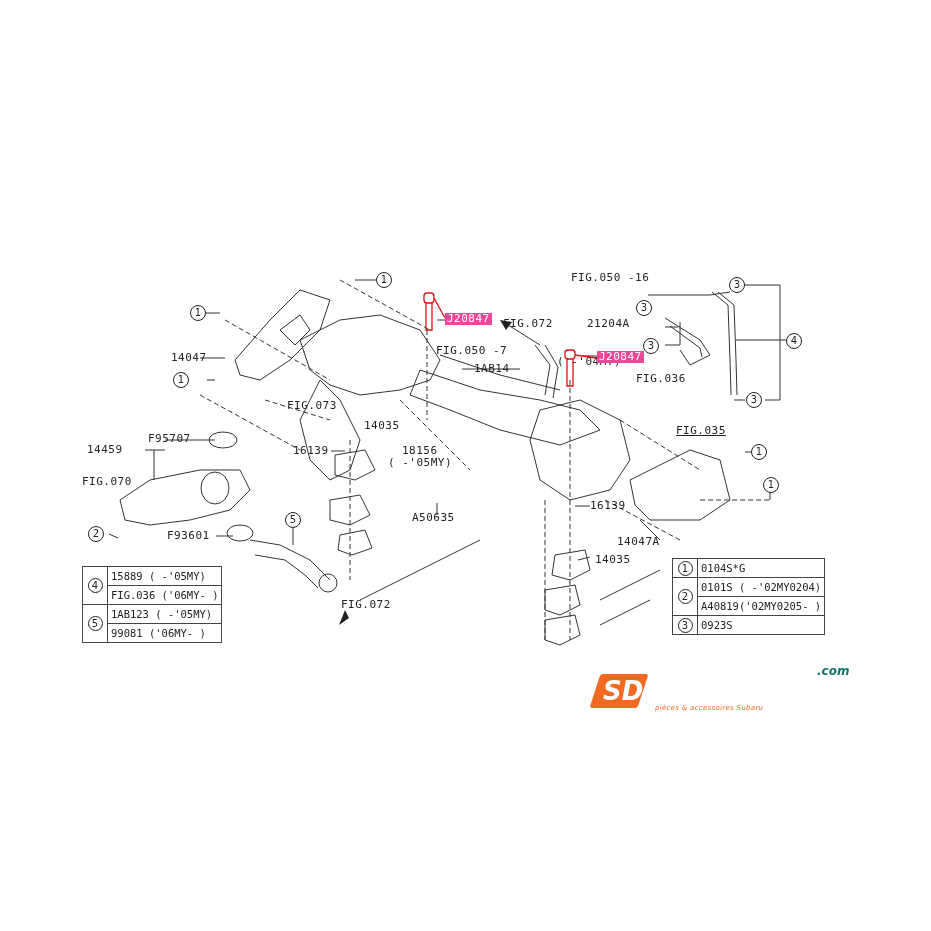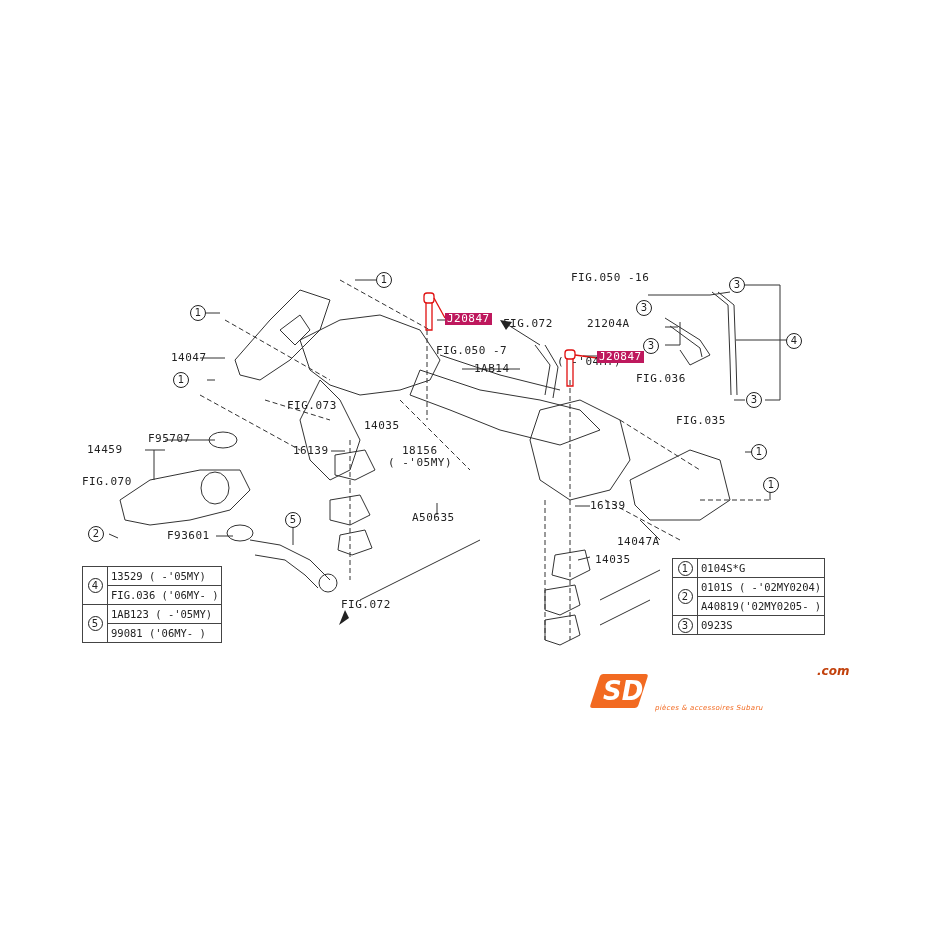--- a/index.html
+++ b/index.html
@@ -1,29 +1,29 @@
 <!DOCTYPE html>
 <html><head>
   <meta charset="utf-8">
   <style>
     html, body { margin: 0; padding: 0; background: #ffffff; }
     body { width: 931px; height: 931px; position: relative; overflow: hidden; font-family: "DejaVu Sans Mono", monospace; }
     .canvas { position: absolute; left: 0; top: 0; width: 931px; height: 931px; }
     .lbl { position: absolute; font-family: "DejaVu Sans Mono", monospace; font-size: 11px; color: #222; white-space: nowrap; letter-spacing: 0.5px; line-height: 12px; }
-    .red-tag { position: absolute; background: #be185d; color: #ffffff; font-family: "DejaVu Sans Mono", monospace; font-size: 11px; line-height: 12px; padding: 0 2px; letter-spacing: 0.5px; }
+    .red-tag { position: absolute; background: #ec4899; color: #ffffff; font-family: "DejaVu Sans Mono", monospace; font-size: 11px; line-height: 12px; padding: 0 2px; letter-spacing: 0.5px; }
     .callout { position: absolute; width: 14px; height: 14px; border: 1px solid #222; border-radius: 50%; font-size: 10px; line-height: 14px; text-align: center; font-family: "DejaVu Sans", sans-serif; color: #222; background: #fff; }
     table.legend { position: absolute; border-collapse: collapse; font-family: "DejaVu Sans Mono", monospace; font-size: 10.5px; color: #222; background: #fff; }
     table.legend td { border: 1px solid #444; padding: 1px 3px; height: 16px; white-space: nowrap; }
     table.legend td.num { width: 18px; text-align: center; }
     .num-circle { display: inline-block; width: 13px; height: 13px; border: 1px solid #222; border-radius: 50%; font-size: 10px; line-height: 13px; text-align: center; font-family: "DejaVu Sans", sans-serif; }
     .logo { position: absolute; left: 595px; top: 668px; width: 262px; height: 48px; }
     .logo-box { position: absolute; left: 0; top: 6px; width: 48px; height: 34px; background: #f26a21; transform: skewX(-18deg); border-radius: 3px; }
     .logo-sd { position: absolute; left: 8px; top: 8px; color: #fff; font-family: "DejaVu Sans", sans-serif; font-weight: bold; font-style: italic; font-size: 26px; line-height: 30px; }
     .logo-text { position: absolute; left: 56px; top: 4px; font-family: "DejaVu Sans", sans-serif; font-weight: bold; font-style: italic; font-size: 30px; line-height: 32px; color: #8a8a8a; letter-spacing: -1px; -webkit-text-stroke: 1px #444; }
-    .logo-com { position: absolute; left: 222px; top: -4px; font-family: "DejaVu Sans", sans-serif; font-weight: bold; font-style: italic; font-size: 12px; color: #c2410c; }
+    .logo-com { position: absolute; left: 222px; top: -4px; font-family: "DejaVu Sans", sans-serif; font-weight: bold; font-style: italic; font-size: 12px; color: #0f766e; }
     .logo-sub { position: absolute; left: 60px; top: 36px; font-family: "DejaVu Sans", sans-serif; font-style: italic; font-size: 7px; color: #f26a21; letter-spacing: 0.3px; }
   </style>
 </head>
 <body>
 
 <div class="canvas">
   <svg width="931" height="931" viewBox="0 0 931 931" style="position:absolute;left:0;top:0;">
     <g fill="none" stroke="#333" stroke-width="1">
 
       <path d="M235 360 L270 320 L300 290 L330 300 L320 330 L290 360 L260 380 L240 375 Z"></path>
@@ -130,21 +130,21 @@
   <div class="red-tag" style="left:445px;top:313px;">J20847</div>
   <div class="lbl" style="left:503px;top:318px;">FIG.072</div>
   <div class="lbl" style="left:587px;top:318px;">21204A</div>
   <div class="lbl" style="left:557px;top:330px;margin-top:26px;">( -'04MY)</div>
   <div class="lbl" style="left:436px;top:345px;">FIG.050 -7</div>
   <div class="red-tag" style="left:597px;top:351px;">J20847</div>
   <div class="lbl" style="left:474px;top:363px;">1AB14</div>
   <div class="lbl" style="left:636px;top:373px;">FIG.036</div>
   <div class="lbl" style="left:171px;top:352px;">14047</div>
   <div class="lbl" style="left:243px;top:400px;margin-left:44px;">FIG.073</div>
-  <div class="lbl" style="left:676px;top:415px;">FIG.035</div>
+  <div class="lbl" style="left:676px;top:425px;text-decoration:underline;">FIG.035</div>
   <div class="lbl" style="left:148px;top:433px;">F95707</div>
   <div class="lbl" style="left:87px;top:444px;">14459</div>
   <div class="lbl" style="left:364px;top:420px;">14035</div>
   <div class="lbl" style="left:293px;top:445px;">16139</div>
   <div class="lbl" style="left:402px;top:445px;">18156</div>
   <div class="lbl" style="left:388px;top:457px;">( -'05MY)</div>
   <div class="lbl" style="left:82px;top:476px;">FIG.070</div>
   <div class="lbl" style="left:590px;top:500px;">16139</div>
   <div class="lbl" style="left:412px;top:512px;">A50635</div>
   <div class="lbl" style="left:167px;top:530px;">F93601</div>
@@ -162,21 +162,21 @@
   <div class="callout" style="left:636px;top:300px;">3</div>
   <div class="callout" style="left:643px;top:338px;">3</div>
   <div class="callout" style="left:746px;top:392px;">3</div>
   <div class="callout" style="left:786px;top:333px;">4</div>
   <div class="callout" style="left:285px;top:512px;">5</div>
 
   <table class="legend" style="left:82px;top:566px;">
     <tbody>
         <tr>
       <td class="num" rowspan="2"><span class="num-circle">4</span></td>
-      <td>13529   ( -'05MY)</td>
+      <td>15889   ( -'05MY)</td>
     </tr>
     <tr>
       <td>FIG.036 ('06MY- )</td>
     </tr>
     <tr>
       <td class="num" rowspan="2"><span class="num-circle">5</span></td>
       <td>1AB123  ( -'05MY)</td>
     </tr>
     <tr>
       <td>99081   ('06MY- )</td>

